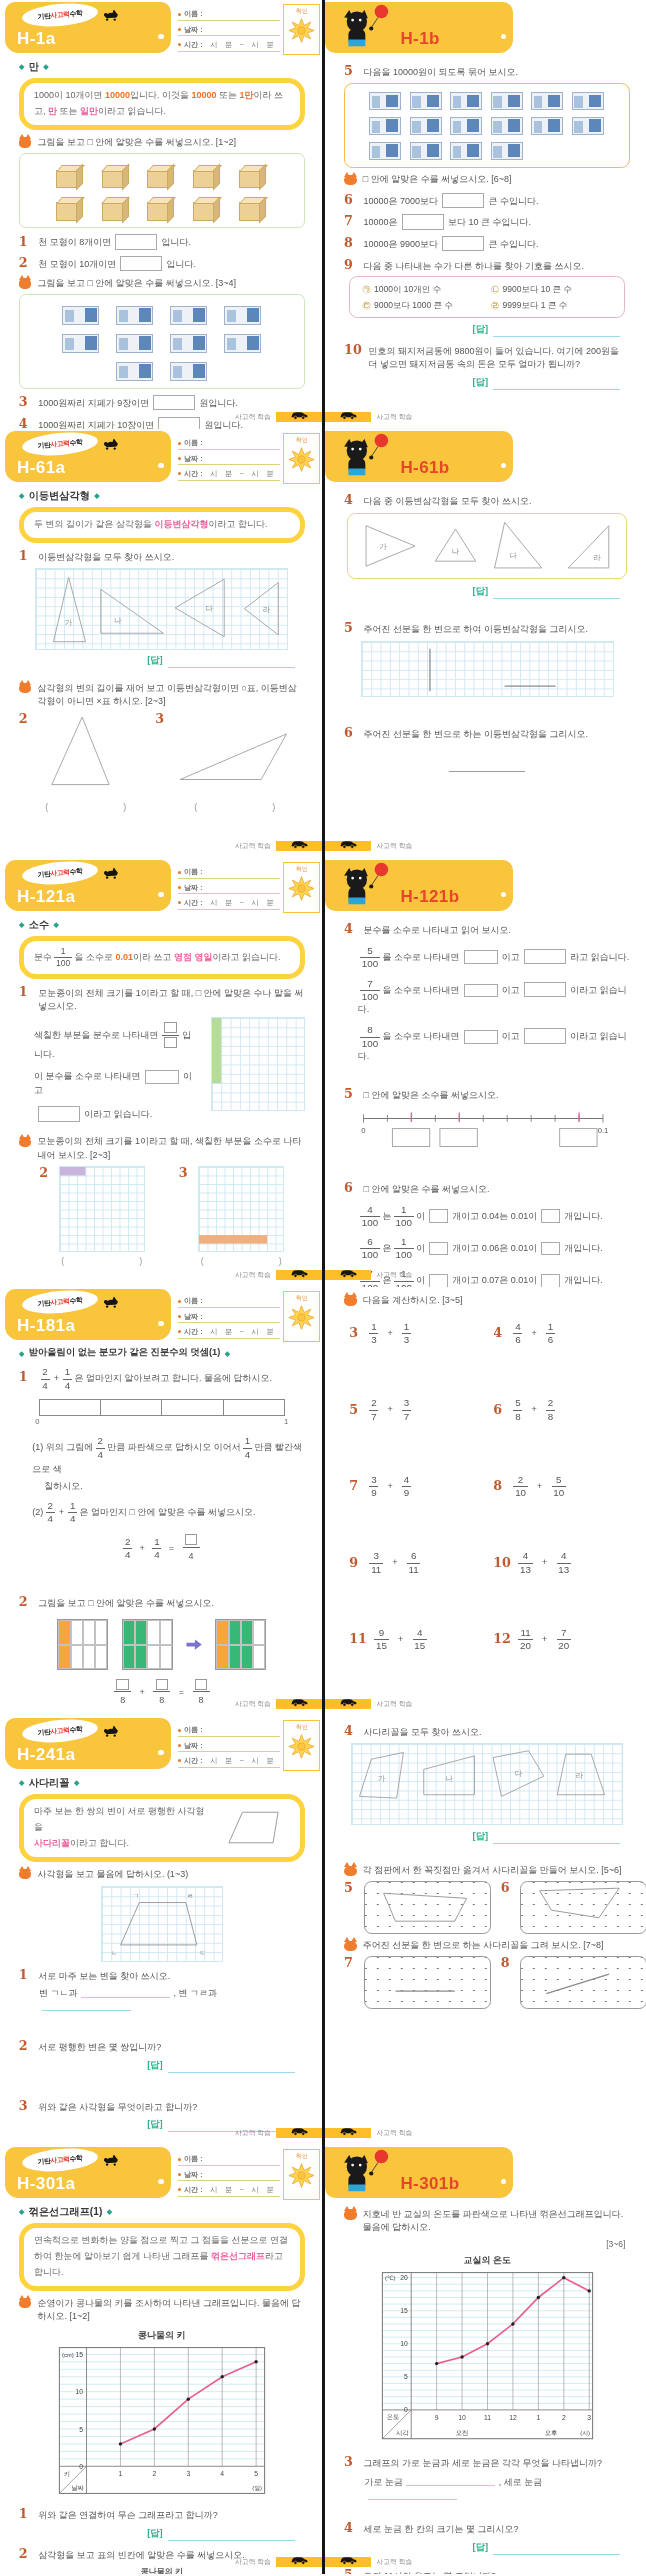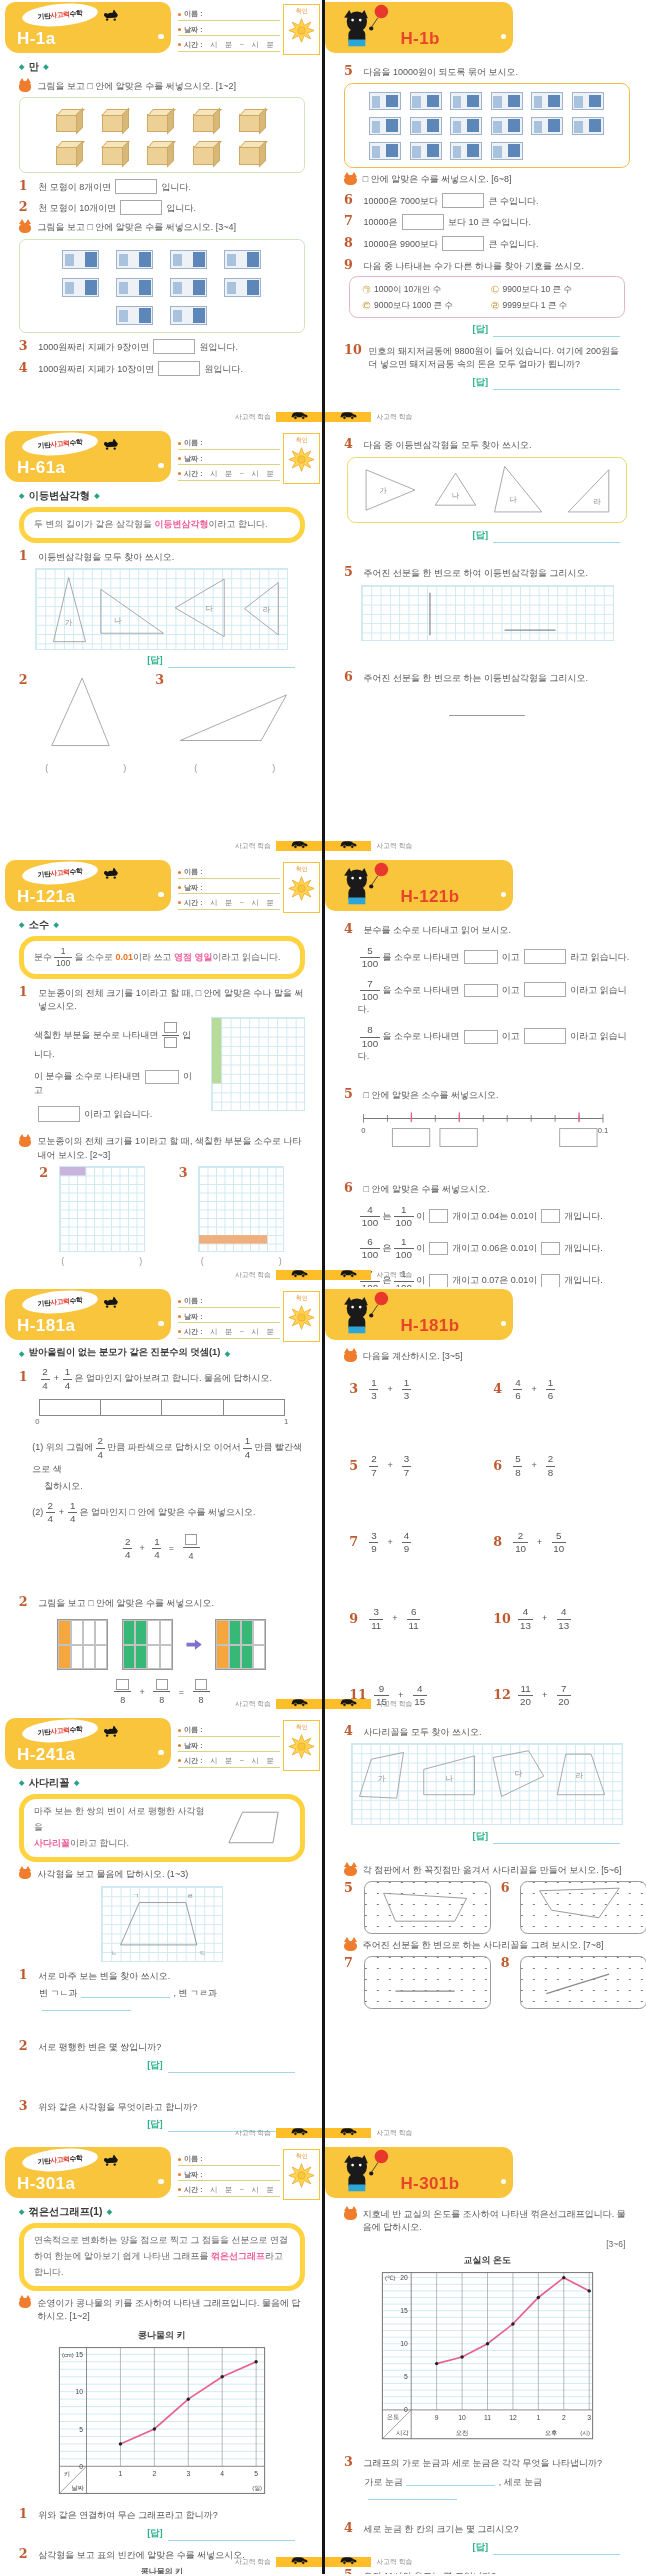--- a/index.html
+++ b/index.html
@@ -152,20 +152,23 @@
             <circle cx="16" cy="16" r="4.5" fill="#f9c63e" stroke="#f0a93c"></circle>
           </svg>
     </div>
   </div>
   <div class="content">
     <div class="topic">
           <span class="dia">◆</span>
           <span>만</span>
           <span class="dia">◆</span>
         </div>
+    <div class="concept">
+          <div><span>1000이 10개이면 </span><span class="hl-red">10000</span><span>입니다. 이것을 </span><span class="hl-red">10000</span><span> 또는 </span><span class="hl-red">1만</span><span>이라 쓰고, </span><span class="hl-pink">만</span><span> 또는 </span><span class="hl-pink">일만</span><span>이라고 읽습니다.</span></div>
+        </div>
     <div class="inst">
           <span class="cat"></span>
           <span>그림을 보고 □ 안에 알맞은 수를 써넣으시오. [1~2]</span>
         </div>
     <div class="itembox">
           <span class="cube"></span>
           <span class="cube"></span>
           <span class="cube"></span>
           <span class="cube"></span>
           <span class="cube"></span>
@@ -378,20 +381,24 @@
         <text class="shp" x="38" y="66">가</text>
         <text class="shp" x="96" y="64">나</text>
         <text class="shp" x="204" y="50">다</text>
         <text class="shp" x="272" y="51">라</text>
       </svg>
     </div>
     <div class="ansrow">
           <span class="anslabel">[답]</span>
           <span class="ansline"></span>
         </div>
+    <div class="inst" style="margin-top:13.6px">
+          <span class="cat"></span>
+          <span>삼각형의 변의 길이를 재어 보고 이등변삼각형이면 ○표, 이등변삼각형이 아니면 ×표 하시오. [2~3]</span>
+        </div>
     <div class="twocol">
       <div class="col">
             <span class="qnum">2</span>
         <div><svg width="95" height="81" viewBox="0 0 112 96">
                 <polygon points="52,6 16,86 84,86" fill="none" stroke="#9a9a9a"></polygon>
               </svg>
           <div class="parenrow">
                 <span class="paren">
                   <span>(</span>
                   <span>)</span>
@@ -420,20 +427,37 @@
           <svg width="18.7" height="10.2" viewBox="0 0 24 12">
             <path d="M2 8 L3.2 4.5 Q4 2.4 8 2.4 L13.5 2.4 Q16.5 2.4 18.6 5 L21.6 5.8 Q23 6.6 22.2 8.8 L2 8.8 Z" fill="#151515"></path>
             <circle cx="7" cy="9.4" r="2" fill="#151515" stroke="#fdbe2a" stroke-width="0.7"></circle>
             <circle cx="17" cy="9.4" r="2" fill="#151515" stroke="#fdbe2a" stroke-width="0.7"></circle>
           </svg>
         </span>
       </div>
 </div>
 
 <div class="sheet cb r2">
+  <div class="hd">
+    <div class="tab tab-b">
+      <svg class="mascot" width="66" height="53" viewBox="0 0 78 62">
+            <circle cx="56" cy="11" r="8" fill="#e8382d"></circle>
+            <line x1="52" y1="18" x2="44" y2="30" stroke="#333" stroke-width="1"></line>
+            <polygon points="18,9 23,19 12,18" fill="#1a1a1a"></polygon>
+            <polygon points="36,9 40,19 29,18" fill="#1a1a1a"></polygon>
+            <circle cx="27" cy="23" r="12" fill="#1a1a1a"></circle>
+            <rect x="17" y="32" width="20" height="18" rx="6" fill="#1a1a1a"></rect>
+            <rect x="17" y="44" width="20" height="8" fill="#2aa7d8"></rect>
+            <circle cx="22" cy="21" r="1.6" fill="#fff"></circle>
+            <circle cx="31" cy="21" r="1.6" fill="#fff"></circle>
+            <circle cx="44" cy="31" r="2.5" fill="#1a1a1a"></circle>
+          </svg>
+      <div class="code code-b">H-61b</div>
+    </div>
+  </div>
   <div class="content">
     <div class="q">
           <span class="qnum">4</span>
           <span class="qbody">다음 중 이등변삼각형을 모두 찾아 쓰시오.</span>
         </div>
     <div class="ybox">
       <svg width="59" height="54" viewBox="0 0 70 64" style="font-size:10.5px">
             <polygon points="6,8 6,56 64,32" fill="none" stroke="#9a9a9a"></polygon>
             <text class="shp" x="26" y="36">가</text>
           </svg>
@@ -878,37 +902,20 @@
           <svg width="18.7" height="10.2" viewBox="0 0 24 12">
             <path d="M2 8 L3.2 4.5 Q4 2.4 8 2.4 L13.5 2.4 Q16.5 2.4 18.6 5 L21.6 5.8 Q23 6.6 22.2 8.8 L2 8.8 Z" fill="#151515"></path>
             <circle cx="7" cy="9.4" r="2" fill="#151515" stroke="#fdbe2a" stroke-width="0.7"></circle>
             <circle cx="17" cy="9.4" r="2" fill="#151515" stroke="#fdbe2a" stroke-width="0.7"></circle>
           </svg>
         </span>
       </div>
 </div>
 
 <div class="sheet cb r4">
-  <div class="hd">
-    <div class="tab tab-b">
-      <svg class="mascot" width="66" height="53" viewBox="0 0 78 62">
-            <circle cx="56" cy="11" r="8" fill="#e8382d"></circle>
-            <line x1="52" y1="18" x2="44" y2="30" stroke="#333" stroke-width="1"></line>
-            <polygon points="18,9 23,19 12,18" fill="#1a1a1a"></polygon>
-            <polygon points="36,9 40,19 29,18" fill="#1a1a1a"></polygon>
-            <circle cx="27" cy="23" r="12" fill="#1a1a1a"></circle>
-            <rect x="17" y="32" width="20" height="18" rx="6" fill="#1a1a1a"></rect>
-            <rect x="17" y="44" width="20" height="8" fill="#2aa7d8"></rect>
-            <circle cx="22" cy="21" r="1.6" fill="#fff"></circle>
-            <circle cx="31" cy="21" r="1.6" fill="#fff"></circle>
-            <circle cx="44" cy="31" r="2.5" fill="#1a1a1a"></circle>
-          </svg>
-      <div class="code code-b">H-181b</div>
-    </div>
-  </div>
   <div class="content">
     <div class="inst">
           <span class="cat"></span>
           <span>다음을 계산하시오. [3~5]</span>
         </div>
     <div class="pgrid">
       <div class="prob">
             <span class="qnum">3</span>
             <span class="frac bigfrac">
               <span class="fn">1</span>
@@ -1368,21 +1375,21 @@
             <circle cx="22" cy="21" r="1.6" fill="#fff"></circle>
             <circle cx="31" cy="21" r="1.6" fill="#fff"></circle>
             <circle cx="44" cy="31" r="2.5" fill="#1a1a1a"></circle>
           </svg>
       <div class="code code-b">H-301b</div>
     </div>
   </div>
   <div class="content">
     <div class="inst">
           <span class="cat"></span>
-          <span>지호네 반 교실의 온도를 조사하여 나타낸 꺾은선그래프입니다. 물음에 답하시오.</span>
+          <span>지호네 반 교실의 온도를 파란색으로 나타낸 꺾은선그래프입니다. 물음에 답하시오.</span>
         </div>
     <div class="rangemark">[3~6]</div>
     <div class="chartwrap">
       <div class="charttitle">교실의 온도</div>
       <div id="chart-b"><svg width="217" height="175" viewBox="0 0 256 206" style="font-size:10.5px">
               <line x1="4" y1="158.2" x2="252" y2="158.2" stroke="#c8e9f3" stroke-width="1"></line>
               <line x1="4" y1="150.4" x2="252" y2="150.4" stroke="#c8e9f3" stroke-width="1"></line>
               <line x1="4" y1="142.6" x2="252" y2="142.6" stroke="#c8e9f3" stroke-width="1"></line>
               <line x1="4" y1="134.8" x2="252" y2="134.8" stroke="#c8e9f3" stroke-width="1"></line>
               <line x1="4" y1="127" x2="252" y2="127" stroke="#c8e9f3" stroke-width="1"></line>

